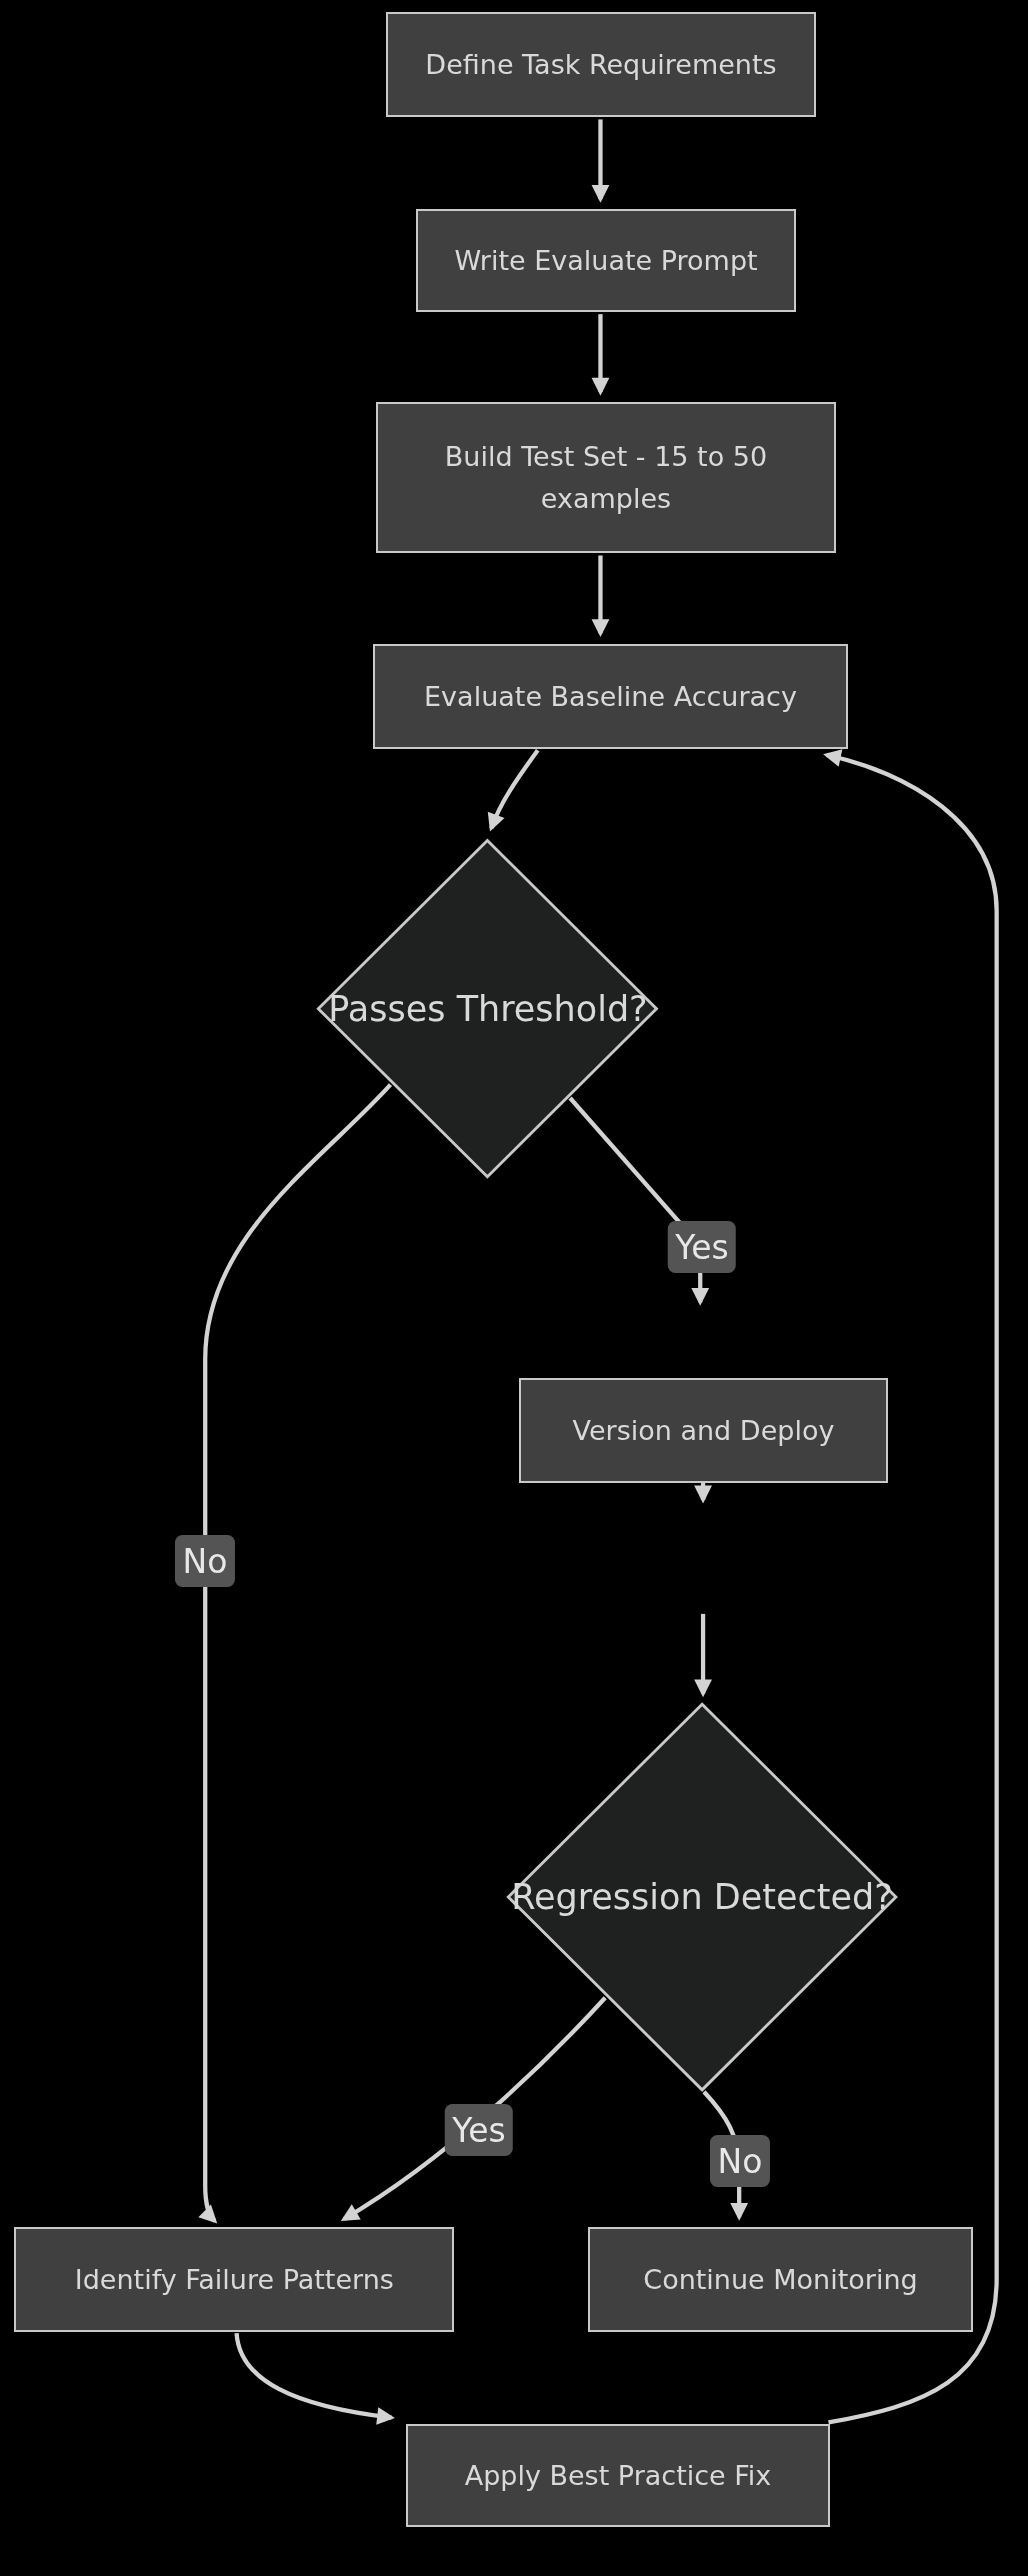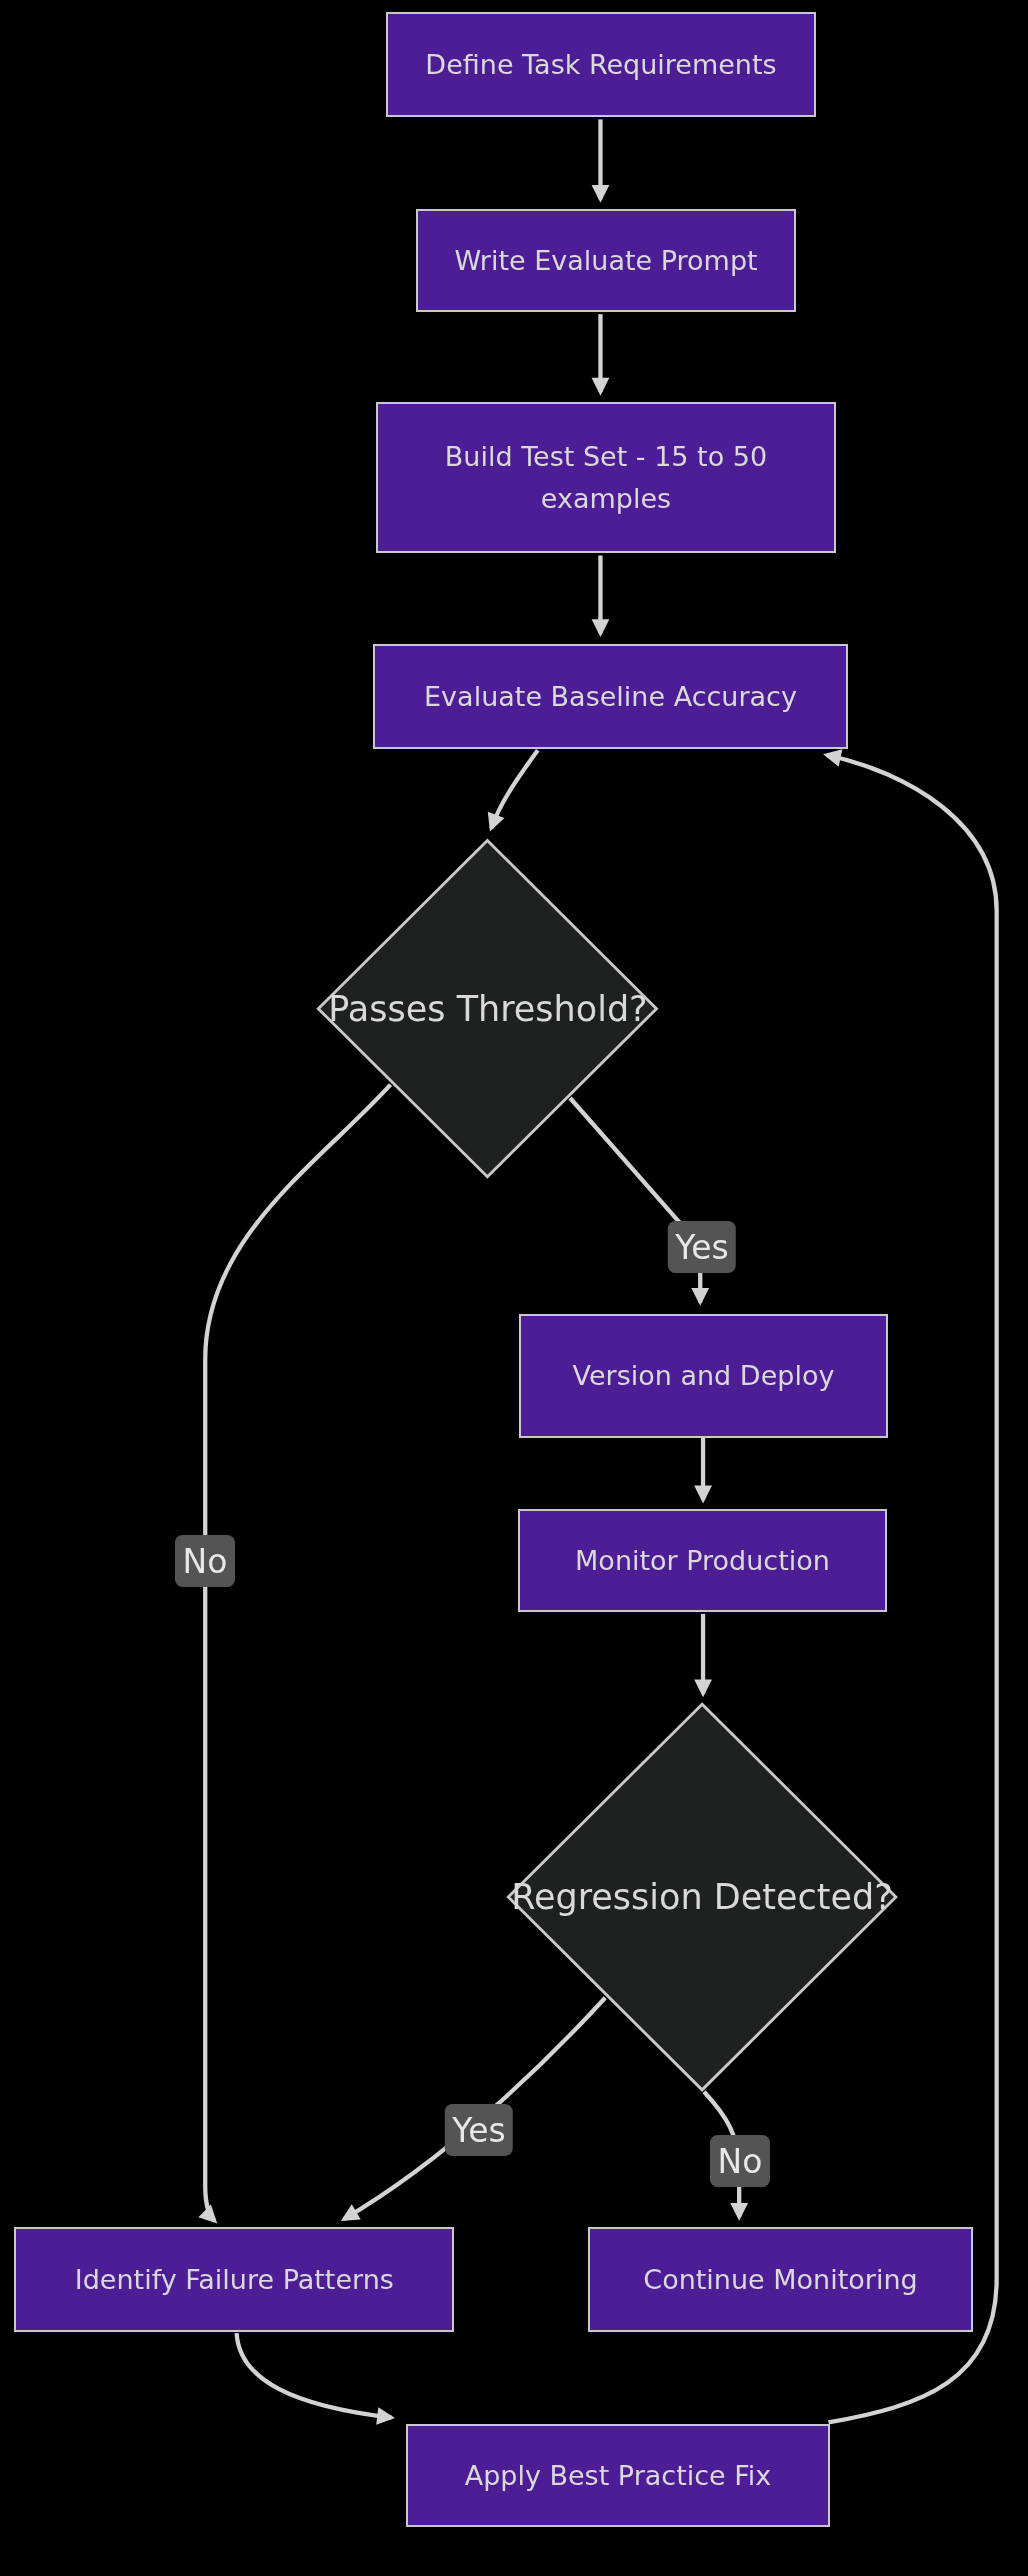--- a/index.html
+++ b/index.html
@@ -9,21 +9,21 @@
     background:#000;
     font-family:"DejaVu Sans","Liberation Sans",sans-serif;
     overflow:hidden;
   }
   #edge-layer{position:absolute;left:0;top:0;width:1028px;height:2576px;}
   .edge{fill:none;stroke:#d3d3d3;stroke-width:4.5px;}
   .diamond{fill:#1f2020;stroke:#c9c9c9;stroke-width:3px;}
   .node{
     position:absolute;
     box-sizing:border-box;
-    background:#4c1d95;
+    background:#404040;
     border:2.9px solid #c9c9c9;
     color:#d9d9d9;
     display:flex;align-items:center;justify-content:center;
     text-align:center;
     font-size:27px;
     line-height:1.55;
     white-space:nowrap;
   }
   .node.wrap{white-space:normal;padding:0 21px;}
   .diamond-label{
@@ -79,23 +79,22 @@
   <div class="node" style="left:386px;top:12.4px;width:430px;height:105px;">Define Task Requirements</div>
 
   <div class="node" style="left:416px;top:209px;width:380px;height:103px;">Write Evaluate Prompt</div>
 
   <div class="node wrap" style="left:376px;top:402px;width:460px;height:151px;">Build Test Set - 15 to 50 examples</div>
 
   <div class="node" style="left:373px;top:644px;width:475px;height:105px;">Evaluate Baseline Accuracy</div>
 
   <div class="diamond-label" style="left:488px;top:1009px;">Passes Threshold?</div>
 
-  <div class="node" style="left:519px;top:1314px;width:369px;height:124px;">Version and Deploy</div>
+  <div class="node" style="left:519px;top:1378px;width:369px;height:105px;">Version and Deploy</div>
 
-  <div class="node" style="left:518px;top:1509px;width:369px;height:103px;">Monitor Production</div>
 
   <div class="diamond-label" style="left:702px;top:1897px;">Regression Detected?</div>
 
   <div class="node" style="left:14.3px;top:2227px;width:440px;height:105px;">Identify Failure Patterns</div>
 
   <div class="node" style="left:548px;top:2227px;width:385px;height:105px;margin-left:40px;">Continue Monitoring</div>
 
   <div class="node" style="left:406px;top:2424px;width:424px;height:103px;">Apply Best Practice Fix</div>
 
   <div class="edge-label" style="left:702px;top:1247px;">Yes</div>

